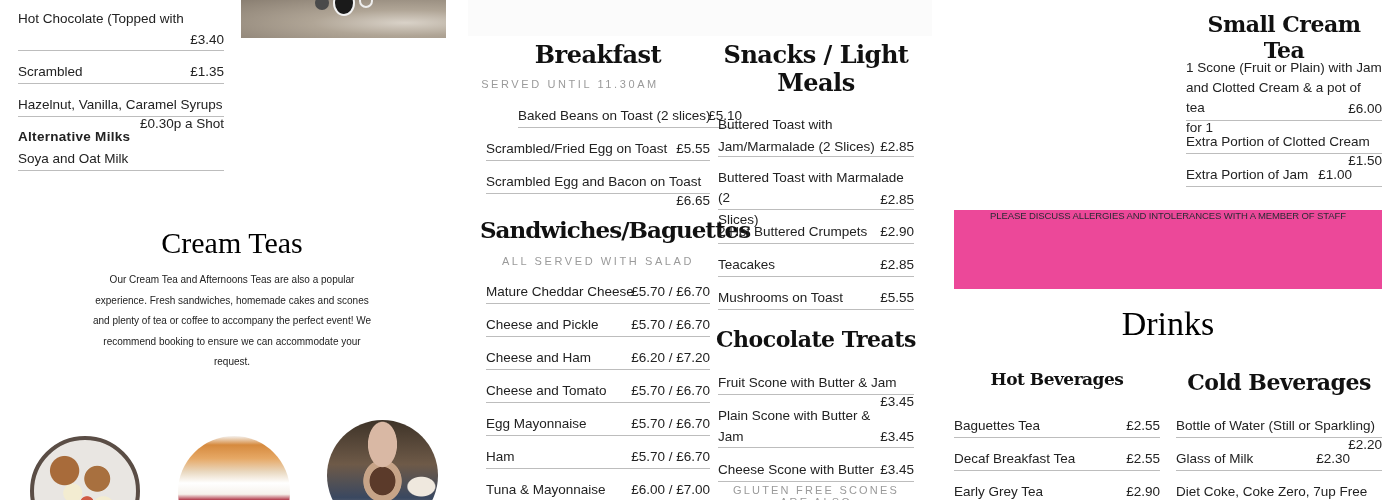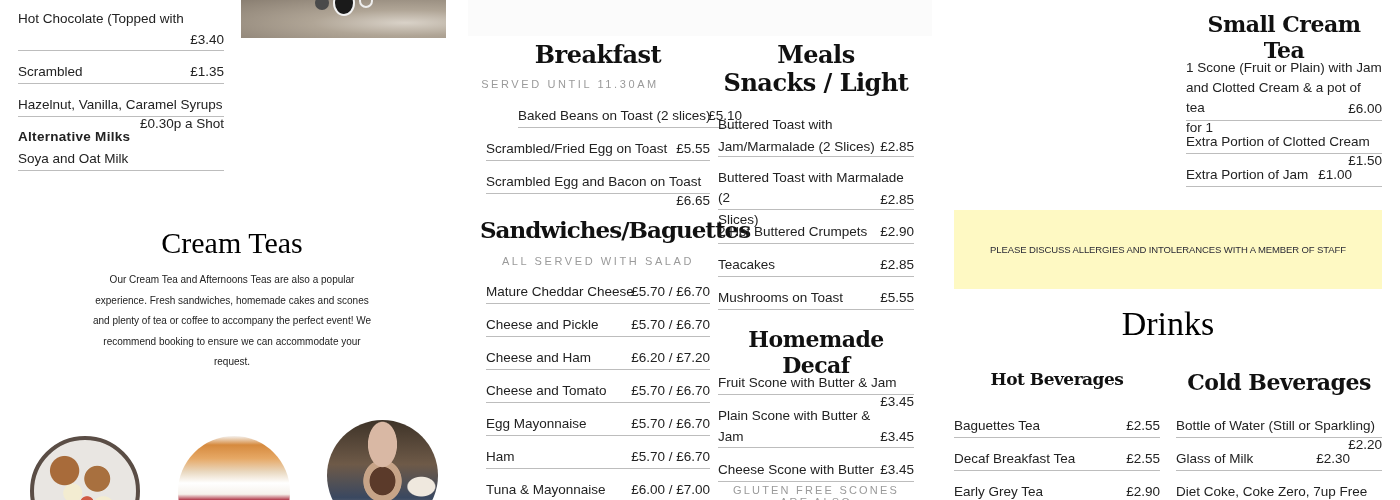--- a/index.html
+++ b/index.html
@@ -35,22 +35,22 @@
                 radial-gradient(circle at 30% 80%, #8a5530 0 14%, transparent 15%),
                 #e9e6e2; border: 4px solid #5a4d45; }
   .c2 { left: 178px; top: 436px; width: 112px; height: 112px;
     background: linear-gradient(180deg, #f4f1ee 0%, #d68a3e 8%, #e6a865 20%, #e9d8c0 32%, #ffffff 42%, #f6f2ec 52%, #a5192e 58%, #8c1023 72%, #caa07a 82%); }
   .c3 { left: 327px; top: 420px; width: 111px; height: 111px;
     background: radial-gradient(ellipse at 50% 22%, #d9b8a4 0 18%, transparent 19%),
                 radial-gradient(ellipse at 50% 55%, #5b3a2a 0 16%, #c7a488 17% 24%, transparent 25%),
                 radial-gradient(ellipse at 85% 60%, #efe8de 0 10%, transparent 11%),
                 linear-gradient(180deg, #3e3328 0%, #6e5a48 40%, #3a4860 70%, #d8cfc4 100%); }
 
-  .allergy-box { position: absolute; left: 954px; top: 210px; width: 428px; height: 79px; background: #fef9c3;
-    display: flex; align-items: center; justify-content: center; }
+  .allergy-box { position: absolute; left: 954px; top: 210px; width: 428px; height: 79px; background: #ec4899;
+    display: flex; align-items: flex-start; justify-content: center; }
   .allergy-box span { font-size: 9.5px; color: #2a2a35; letter-spacing: -0.1px; }
 
   .para { position: absolute; left: 92px; top: 270px; width: 280px; font-size: 10px; line-height: 20.5px; text-align: center; color: #222; }
 
   .bold-label { position: absolute; font-size: 13.5px; font-weight: bold; color: #222; letter-spacing: 0.3px; }
   .overflow-price { position: absolute; font-size: 13.5px; color: #222; text-align: right; }
 </style>
 </head>
 <body>
 
@@ -127,22 +127,22 @@
 <div class="row" style="left:486px; top:447px; width:224px; height:22px;">
   <span class="name">Ham</span>
   <span class="price" style="top:0;">£5.70 / £6.70</span>
 </div>
 <div class="row" style="left:486px; top:480px; width:224px; height:22px;">
   <span class="name">Tuna &amp; Mayonnaise</span>
   <span class="price" style="top:0;">£6.00 / £7.00</span>
 </div>
 
 <div class="abs serif-title" style="left:718px; top:41px; width:196px; font-size:24px; line-height:28px;">
+  <div>Snacks / Light</div>
   <div>Meals</div>
-  <div>Snacks / Light</div>
 </div>
 
 <div class="row" style="left:718px; top:115px; width:196px; height:42px;">
   <span class="name" style="line-height:20px;">Buttered Toast with</span>
   <span class="name" style="margin-top:2px;">Jam/Marmalade (2 Slices)</span>
   <span class="price" style="top:22px;">£2.85</span>
 </div>
 <div class="row" style="left:718px; top:168px; width:196px; height:42px;">
   <span class="name">Buttered Toast with Marmalade (2</span>
   <span class="name" style="margin-top:2px;">Slices)</span>
@@ -154,21 +154,21 @@
 </div>
 <div class="row" style="left:718px; top:255px; width:196px; height:22px;">
   <span class="name">Teacakes</span>
   <span class="price" style="top:0;">£2.85</span>
 </div>
 <div class="row" style="left:718px; top:288px; width:196px; height:22px;">
   <span class="name">Mushrooms on Toast</span>
   <span class="price" style="top:0;">£5.55</span>
 </div>
 
-<div class="abs serif-title" style="left:712px; top:326px; width:208px; font-size:22px;">Homemade Decaf</div>
+<div class="abs serif-title" style="left:712px; top:326px; width:208px; font-size:22px;">Chocolate Treats</div>
 
 <div class="row" style="left:718px; top:373px; width:196px; height:22px;">
   <span class="name">Fruit Scone with Butter &amp; Jam</span>
 </div>
 <div class="overflow-price" style="left:840px; top:394px; width:74px;">£3.45</div>
 <div class="row" style="left:718px; top:406px; width:196px; height:42px;">
   <span class="name">Plain Scone with Butter &amp;</span>
   <span class="name" style="margin-top:1px;">Jam</span>
   <span class="price" style="top:21px;">£3.45</span>
 </div>

